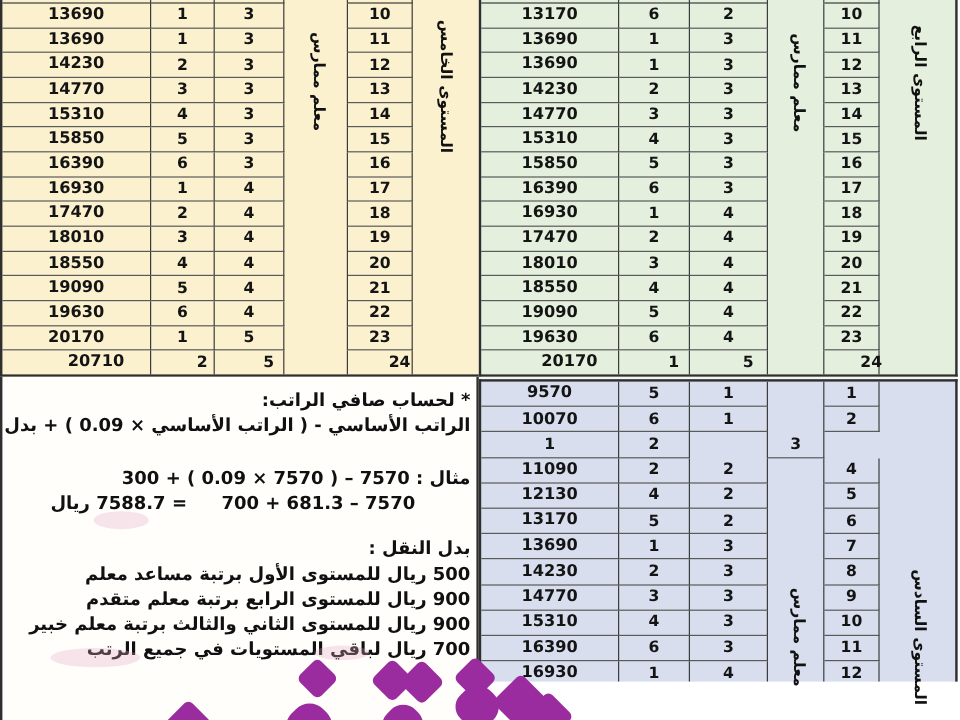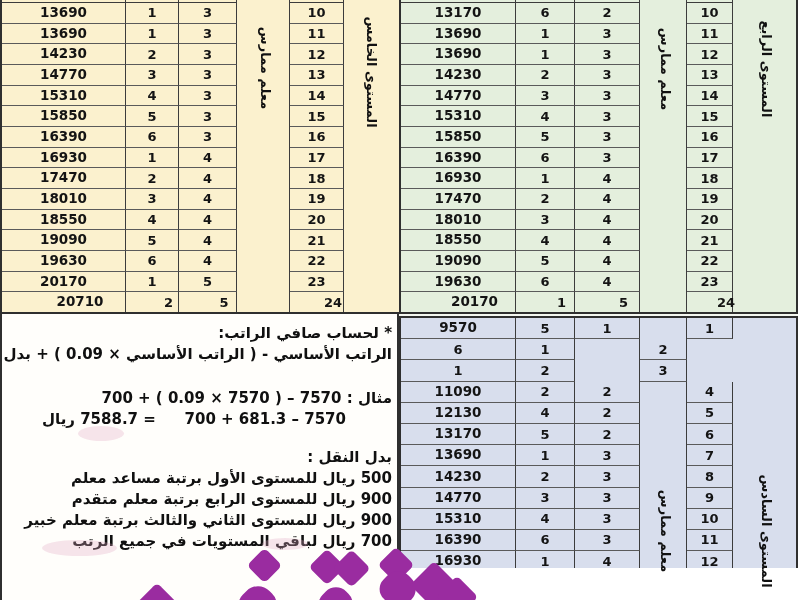--- a/index.html
+++ b/index.html
@@ -332,20 +332,21 @@
 <div id="tbl-l6" class="stable cols-right">
     <div class="trow">
       <div class="cell c0">9570</div>
       <div class="cell c1">5</div>
       <div class="cell c2">1</div>
       <div class="cell c3 merged"></div>
       <div class="cell c4">1</div>
       <div class="cell c5 merged"></div>
     </div>
     <div class="trow">
+      <div class="cell c0">10070</div>
       <div class="cell c1">6</div>
       <div class="cell c2">1</div>
       <div class="cell c3 merged"></div>
       <div class="cell c4">2</div>
       <div class="cell c5 merged"></div>
     </div>
     <div class="trow">
       <div class="cell c1">1</div>
       <div class="cell c2">2</div>
       <div class="cell c3 merged"></div>
@@ -446,21 +447,21 @@
 <div class="vlabel" style="left:371px;top:72px;">المستوى الخامس</div>
 <div class="vlabel" style="left:665px;top:69px;">معلم ممارس</div>
 <div class="vlabel" style="left:766px;top:69px;">المستوى الرابع</div>
 <div class="vlabel" style="left:665px;top:531px;">معلم ممارس</div>
 <div class="vlabel" style="left:766px;top:531px;">المستوى السادس</div>
 
 <div id="notes">
   <div class="n-line">* لحساب صافي الراتب:</div>
   <div class="n-line">الراتب الأساسي - ( الراتب الأساسي × 0.09  )  + بدل النقل</div>
   <div class="example-block">
-    <div class="n-line">مثال : 7570 – ( 7570 × 0.09 ) + 700</div>
+    <div class="n-line">مثال : 7570 – ( 7570 × 0.09 ) + 300</div>
     <div class="calc-row">
       <span>7570 – 681.3 + 700</span>
       <span>= 7588.7 ريال</span>
     </div>
   </div>
   <div class="allow-block">
     <div class="n-line">بدل النقل :</div>
     <div>
         <div class="n-line">500 ريال للمستوى الأول برتبة مساعد معلم</div>
         <div class="n-line">900 ريال للمستوى الرابع برتبة معلم متقدم</div>

